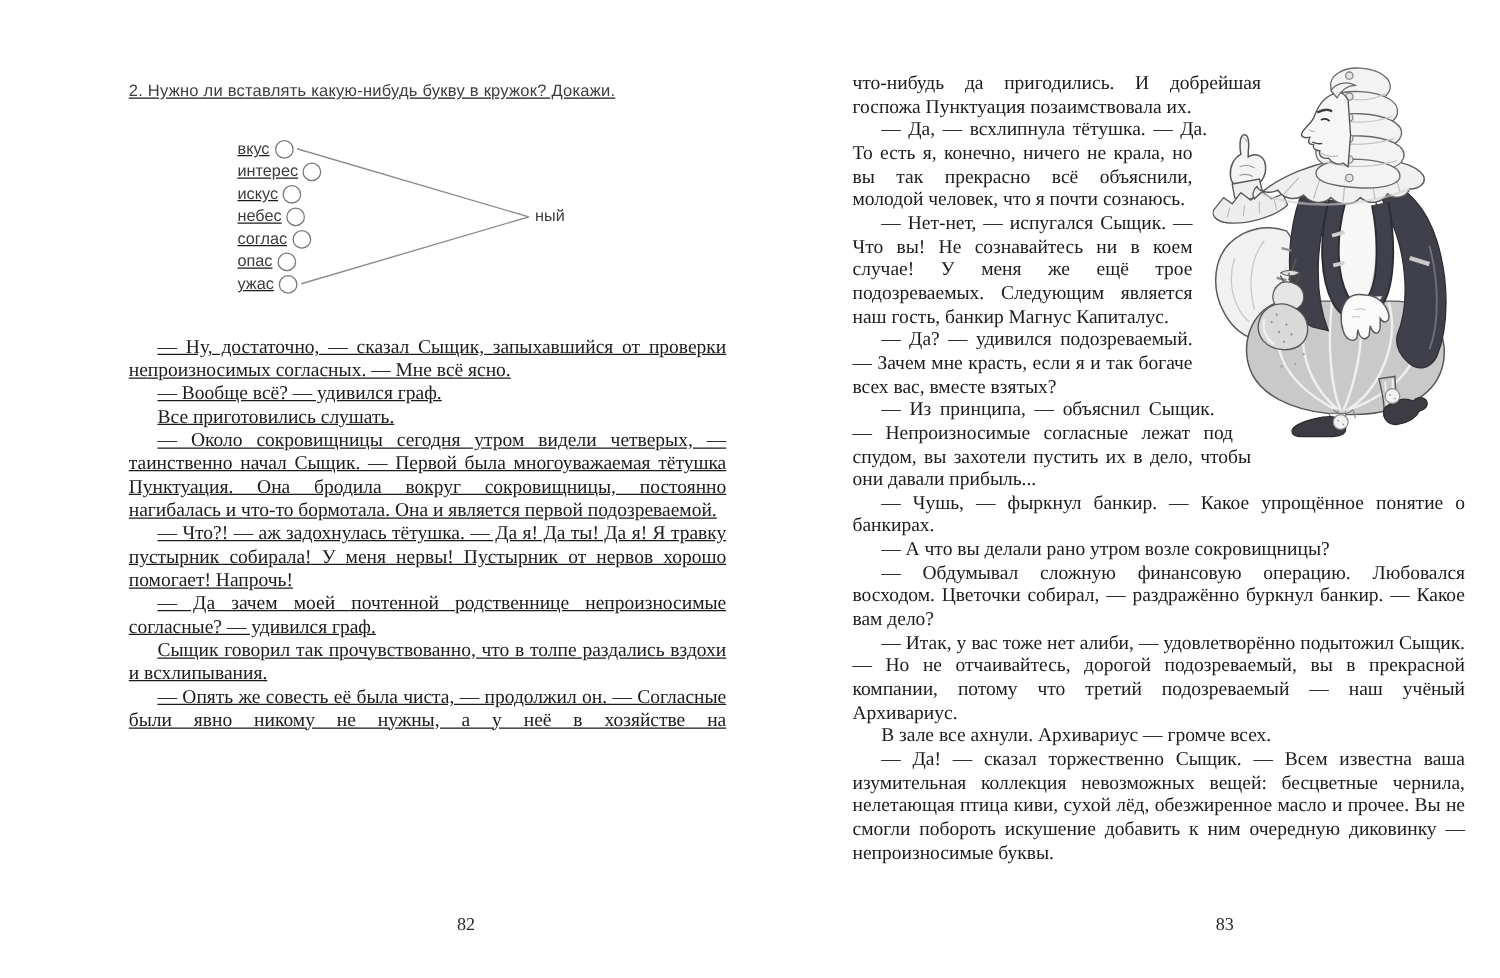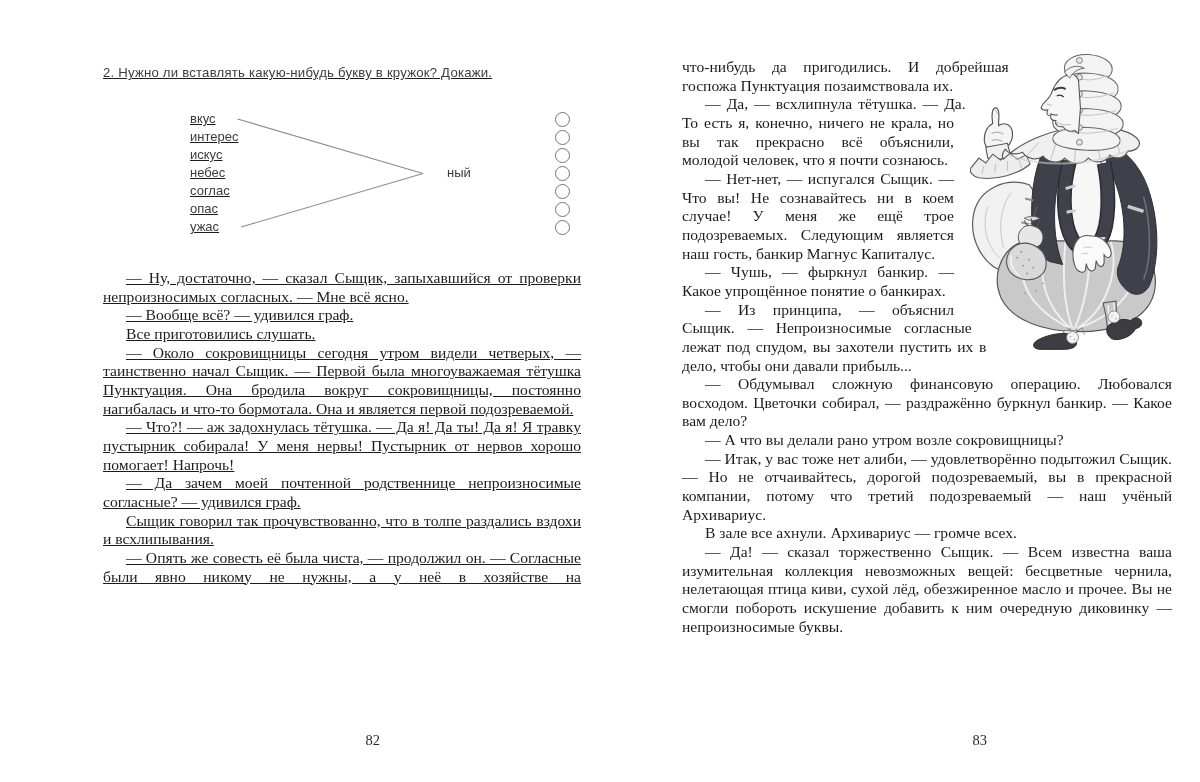--- a/index.html
+++ b/index.html
@@ -17,31 +17,31 @@
     margin-top:64px;
     font:13.2px/17px "Liberation Sans", sans-serif;
     color:#3d3d3d; letter-spacing:.2px;
   }
   .diagram {
     position:relative; height:126px; width:380px;
     margin:29px 0 0 87px;
     font:13px/18px "Liberation Sans", sans-serif; color:#3b3b3b;
   }
   .diagram-words { position:relative; z-index:2; }
-  .diagram-row { display:flex; align-items:center; height:18px;justify-content:space-between; }
+  .diagram-row { display:flex; align-items:center; height:18px; }
   .diagram-word { white-space:nowrap; }
   .diagram-circle {
     display:inline-block; width:15px; height:15px; margin-left:4px;
     border:1.3px solid #767676; border-radius:50%; background:#fff;
   }
   .diagram-lines {
     position:absolute; left:0; top:0; width:300px; height:126px;
     overflow:visible; z-index:1;
   }
-  .diagram-suffix { position:absolute; left:238px; top:54px; white-space:nowrap;margin-left:19px; }
+  .diagram-suffix { position:absolute; left:238px; top:54px; white-space:nowrap; }
 
   
   .body-text {
     font:15.6px/18.65px "Liberation Serif", serif;
     text-align:justify; color:#1c1c1c;
     hyphens:auto; -webkit-hyphens:auto;
   }
   .page-left  .body-text { margin-top:33px; width:478px; }
   .page-right .body-text { margin-top:58px; width:490px; }
   .para { text-indent:23px; }
@@ -222,24 +222,25 @@
           <path d="M78 56 q3 2 5 1" fill="none" stroke="#aaaaaa" stroke-width="0.8"></path>
           <path d="M81 66 q5 2 8 1" fill="none" stroke="#444444" stroke-width="1.2"></path>
           <path d="M88 75 q7 4 14 2" fill="none" stroke="#b5b5b5" stroke-width="0.9"></path>
           <path d="M96 24 C100 18 110 16 116 20 C110 20 104 24 101 30 Z" fill="#f3f3f3" stroke="#6a6a6a" stroke-width="1"></path>
         </svg>
       </div>
 
     <p class="para cont" lang="ru">что-нибудь да пригодились. И добрейшая госпожа Пунктуация позаимствовала их.</p>
         <p class="para" lang="ru">— Да, — всхлипнула тётушка. — Да. То есть я, конечно, ничего не крала, но вы так прекрасно всё объяснили, молодой человек, что я почти сознаюсь.</p>
         <p class="para" lang="ru">— Нет-нет, — испугался Сыщик. — Что вы! Не сознавайтесь ни в коем случае! У меня же ещё трое подозреваемых. Следующим является наш гость, банкир Магнус Капиталус.</p>
+        <p class="para" lang="ru">— Да? — удивился подозреваемый. — Зачем мне красть, если я и так богаче всех вас, вместе взятых?</p>
+        <p class="para" lang="ru">— Из принципа, — объяснил Сыщик. — Непроизносимые согласные лежат под спудом, вы захотели пустить их в дело, чтобы они давали прибыль...</p>
         <p class="para" lang="ru">— Чушь, — фыркнул банкир. — Какое упрощённое понятие о банкирах.</p>
-        <p class="para" lang="ru">— Из принципа, — объяснил Сыщик. — Непроизносимые согласные лежат под спудом, вы захотели пустить их в дело, чтобы они давали прибыль...</p>
+        <p class="para" lang="ru">— А что вы делали рано утром возле сокровищницы?</p>
         <p class="para" lang="ru">— Обдумывал сложную финансовую операцию. Любовался восходом. Цветочки собирал, — раздражённо буркнул банкир. — Какое вам дело?</p>
-        <p class="para" lang="ru">— А что вы делали рано утром возле сокровищницы?</p>
         <p class="para" lang="ru">— Итак, у вас тоже нет алиби, — удовлетворённо подытожил Сыщик. — Но не отчаивайтесь, дорогой подозреваемый, вы в прекрасной компании, потому что третий подозреваемый — наш учёный Архивариус.</p>
         <p class="para" lang="ru">В зале все ахнули. Архивариус — громче всех.</p>
         <p class="para" lang="ru">— Да! — сказал торжественно Сыщик. — Всем известна ваша изумительная коллекция невозможных вещей: бесцветные чернила, нелетающая птица киви, сухой лёд, обезжиренное масло и прочее. Вы не смогли побороть искушение добавить к ним очередную диковинку — непроизносимые буквы.</p>
       </div>
     <div class="page-number pn-right">83</div>
   </div>
 
 </div>
 
 </body></html>

